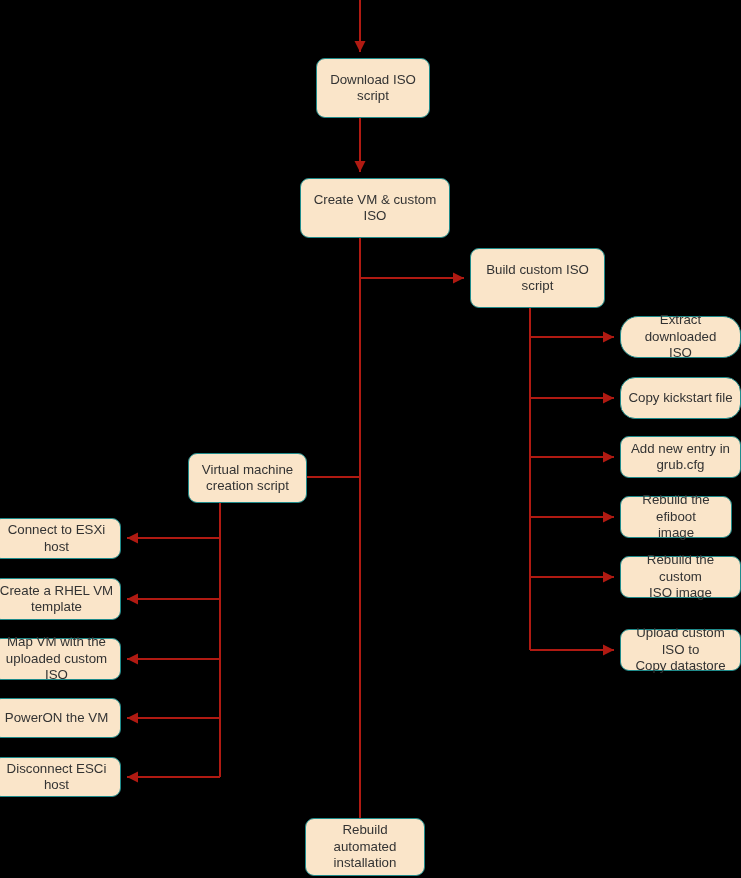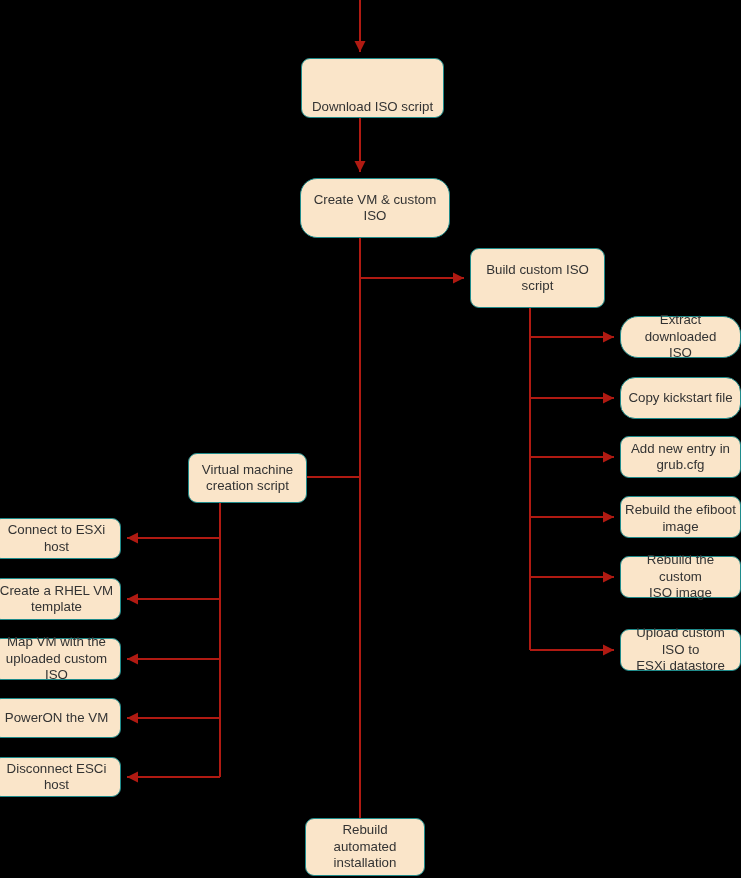--- a/index.html
+++ b/index.html
@@ -114,35 +114,35 @@
       </g>
       <g>
         <polyline points="220,718 127,718" fill="none" stroke="#b01a12" stroke-width="2"></polyline>
         <polygon points="127,718 138,712.5 138,723.5" fill="#b01a12"></polygon>
       </g>
       <g>
         <polyline points="220,777 127,777" fill="none" stroke="#b01a12" stroke-width="2"></polyline>
         <polygon points="127,777 138,771.5 138,782.5" fill="#b01a12"></polygon>
       </g>
     </svg>
-<div class="node" style="left: 301px; top: 58px; width: 143px; height: 60px; align-items: flex-end;"><span class="node-label">Download ISO script</span></div>
-    <div class="node" style="left: 300px; top: 178px; width: 150px; height: 60px; border-radius: 17px;"><span class="node-label">Create VM &amp; custom ISO</span></div>
+<div class="node" style="left: 316px; top: 58px; width: 114px; height: 60px;"><span class="node-label">Download ISO script</span></div>
+    <div class="node" style="left: 300px; top: 178px; width: 150px; height: 60px;"><span class="node-label">Create VM &amp; custom ISO</span></div>
     <div class="node" style="left: 470px; top: 248px; width: 135px; height: 60px;"><span class="node-label">Build custom ISO
 script</span></div>
     <div class="node" style="left: 620px; top: 316px; width: 121px; height: 42px; border-radius: 18px;"><span class="node-label">Extract downloaded
 ISO</span></div>
     <div class="node" style="left: 620px; top: 377px; width: 121px; height: 42px; border-radius: 15px;"><span class="node-label">Copy kickstart file</span></div>
     <div class="node" style="left: 620px; top: 436px; width: 121px; height: 42px;"><span class="node-label">Add new entry in
 grub.cfg</span></div>
-    <div class="node" style="left: 620px; top: 496px; width: 121px; height: 42px; align-items: flex-end;"><span class="node-label">Rebuild the efiboot
+    <div class="node" style="left: 620px; top: 496px; width: 112px; height: 42px;"><span class="node-label">Rebuild the efiboot
 image</span></div>
     <div class="node" style="left: 620px; top: 556px; width: 121px; height: 42px;"><span class="node-label">Rebuild the custom
 ISO image</span></div>
     <div class="node" style="left: 620px; top: 629px; width: 121px; height: 42px;"><span class="node-label">Upload custom ISO to
-ESXi datastore</span></div>
+Copy datastore</span></div>
     <div class="node" style="left: 161px; top: 453px; width: 119px; height: 50px; margin-left: 27px;"><span class="node-label">Virtual machine
 creation script</span></div>
     <div class="node" style="left: -8px; top: 518px; width: 129px; height: 41px;"><span class="node-label">Connect to ESXi host</span></div>
     <div class="node" style="left: -8px; top: 578px; width: 129px; height: 42px;"><span class="node-label">Create a RHEL VM
 template</span></div>
     <div class="node" style="left: -8px; top: 638px; width: 129px; height: 42px;"><span class="node-label">Map VM with the
 uploaded custom ISO</span></div>
     <div class="node" style="left: -8px; top: 698px; width: 129px; height: 40px;"><span class="node-label">PowerON the VM</span></div>
     <div class="node" style="left: -8px; top: 757px; width: 129px; height: 40px;"><span class="node-label">Disconnect ESCi host</span></div>
     <div class="node" style="left: 305px; top: 818px; width: 120px; height: 58px;"><span class="node-label">Rebuild automated

